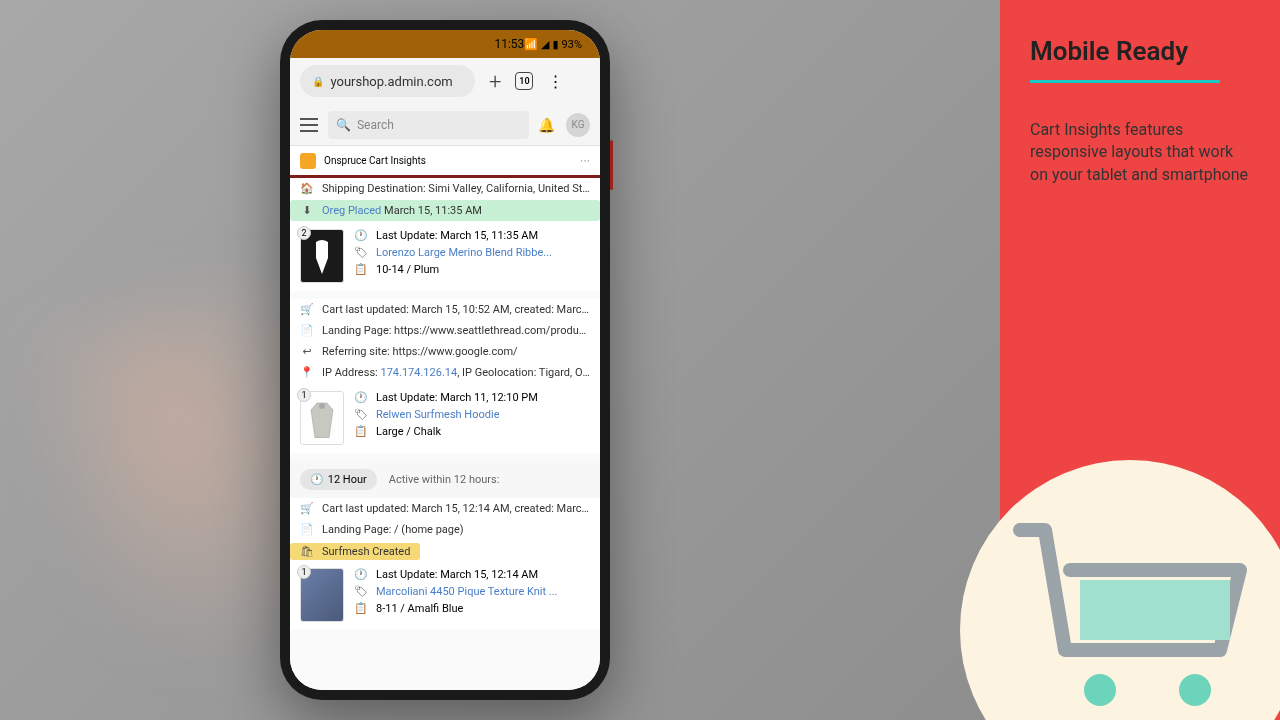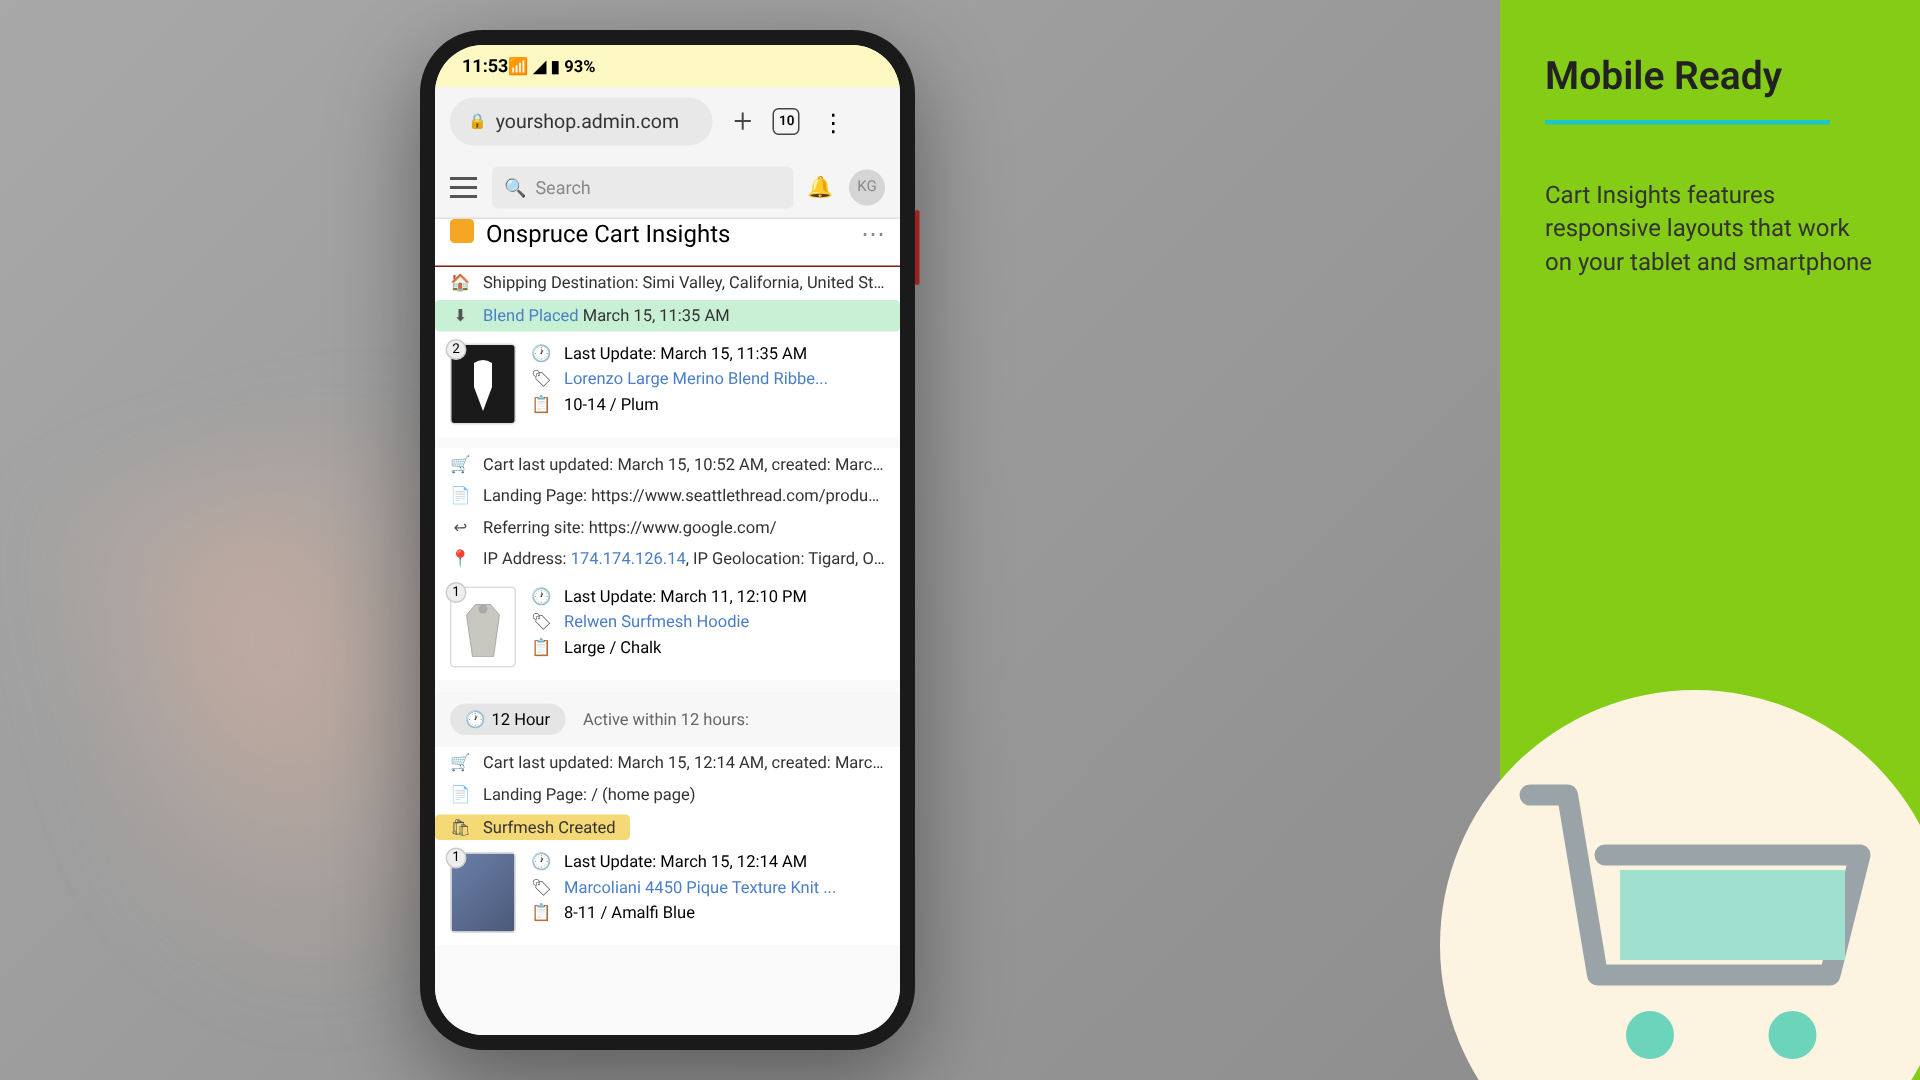--- a/index.html
+++ b/index.html
@@ -1,51 +1,51 @@
 <!DOCTYPE html>
 <html><head>
 <meta charset="utf-8">
 <style>
 * { margin: 0; padding: 0; box-sizing: border-box; font-family: -apple-system, BlinkMacSystemFont, 'Segoe UI', Roboto, sans-serif; }
 body { width: 1280px; height: 720px; background: linear-gradient(135deg, #a8a8a8, #8a8a8a); overflow: hidden; position: relative; }
 
-.right-panel { position: absolute; right: 0; top: 0; width: 280px; height: 720px; background: #84cc16; padding: 36px 30px; }
+.right-panel { position: absolute; right: 0; top: 0; width: 280px; height: 720px; background: #ef4444; padding: 36px 30px; }
 .right-title { font-size: 26px; font-weight: 600; color: #222; margin-bottom: 14px; }
 .right-divider { width: 190px; height: 3px; background: #1ac8c8; margin-bottom: 20px; }
 .right-desc { font-size: 16px; line-height: 1.4; color: #333; margin-top: 36px; }
 
 .cart-illustration { position: absolute; bottom: -80px; right: -20px; width: 340px; height: 340px; }
 .cart-circle { width: 100%; height: 100%; border-radius: 50%; background: #fdf3e1; position: absolute; }
 .cart-svg { position: absolute; top: 50px; left: 50px; }
 
 
 .hand-shadow { position: absolute; left: 80px; top: 300px; width: 300px; height: 400px; background: radial-gradient(ellipse at 40% 30%, rgba(220,180,160,0.6), transparent 60%); filter: blur(30px); transform: rotate(-15deg); }
 
 .phone { position: absolute; left: 280px; top: 20px; width: 330px; height: 680px; background: #1a1a1a; border-radius: 42px; padding: 10px; box-shadow: 0 20px 60px rgba(0,0,0,0.4); }
 .phone-side { position: absolute; right: -3px; top: 120px; width: 3px; height: 50px; background: #a02020; border-radius: 2px; }
 .screen { width: 100%; height: 100%; background: #f5f5f5; border-radius: 32px; overflow: hidden; display: flex; flex-direction: column; }
 
-.status-bar { height: 28px; display: flex; justify-content: flex-start; align-items: center; padding: 0 18px; font-size: 12px; font-weight: 700; background: #fef9c3; }
+.status-bar { height: 28px; display: flex; justify-content: flex-end; align-items: center; padding: 0 18px; font-size: 12px; font-weight: 400; background: #a16207; }
 .status-icons { display: flex; gap: 3px; align-items: center; font-size: 11px; }
 
 .browser-bar { height: 46px; display: flex; align-items: center; padding: 0 10px; gap: 14px; background: #f5f5f5; }
 .address-pill { flex: 1; max-width: 175px; background: #e8e8e8; border-radius: 20px; height: 32px; display: flex; align-items: center; padding: 0 12px; gap: 6px; font-size: 13px; color: #333; }
 .lock-icon { font-size: 10px; }
 .plus-icon { font-size: 22px; font-weight: 300; color: #444; }
 .tabs-icon { width: 18px; height: 18px; border: 1.5px solid #444; border-radius: 4px; display: flex; align-items: center; justify-content: center; font-size: 9px; font-weight: 600; }
 .dots-icon { font-size: 16px; letter-spacing: -2px; }
 
 .app-header { height: 42px; display: flex; align-items: center; padding: 0 10px; gap: 10px; background: #f5f5f5; border-bottom: 1px solid #e0e0e0; }
 .burger { width: 18px; height: 14px; display: flex; flex-direction: column; justify-content: space-between; }
 .burger span { height: 2px; background: #555; }
 .search-bar { flex: 1; background: #eaeaea; border-radius: 4px; height: 28px; display: flex; align-items: center; padding: 0 8px; gap: 6px; font-size: 12px; color: #888; }
 .bell { font-size: 14px; color: #555; }
 .avatar { width: 24px; height: 24px; border-radius: 50%; background: #d5d5d5; display: flex; align-items: center; justify-content: center; font-size: 10px; color: #888; }
 
-.app-title-bar { height: 32px; display: flex; align-items: flex-start; padding: 0 10px; gap: 8px; background: #fff; border-bottom: 1px solid #7f1d1d; font-size: 16px; }
+.app-title-bar { height: 32px; display: flex; align-items: center; padding: 0 10px; gap: 8px; background: #fff; border-bottom: 3px solid #7f1d1d; font-size: 10px; }
 .app-icon { width: 16px; height: 16px; background: #f5a623; border-radius: 3px; }
 .title-dots { margin-left: auto; color: #888; }
 
 .content { flex: 1; overflow-y: auto; background: #fafafa; }
 .content::-webkit-scrollbar { width: 0; }
 
 .section { background: #fff; margin-bottom: 8px; }
 .info-row { display: flex; align-items: center; gap: 8px; padding: 4px 10px; font-size: 11px; color: #333; }
 .info-row .icon { width: 14px; flex-shrink: 0; color: #555; font-size: 11px; text-align: center; }
 .info-row .text { flex: 1; overflow: hidden; text-overflow: ellipsis; white-space: nowrap; }
@@ -144,21 +144,21 @@
     <div class="content">
 
       <div class="section">
         <div class="info-row">
           <span class="icon">🏠</span>
           <span class="text">Shipping Destination: Simi Valley, California, United States</span>
         </div>
         <div class="highlight-green" style="width:100%;">
           <div class="info-row">
             <span class="icon">⬇</span>
-            <span class="text"><span class="link">Blend Placed</span><span> March 15, 11:35 AM</span></span>
+            <span class="text"><span class="link">Oreg Placed</span><span> March 15, 11:35 AM</span></span>
           </div>
         </div>
         <div class="product-row">
           <div class="thumb dark">
             <div class="badge">2</div>
             <svg width="28" height="36" viewBox="0 0 28 36">
                 <path d="M8 4 Q14 0 20 4 L20 20 L14 36 L8 20 Z" fill="#fff"></path>
               </svg>
           </div>
           <div class="product-details">

